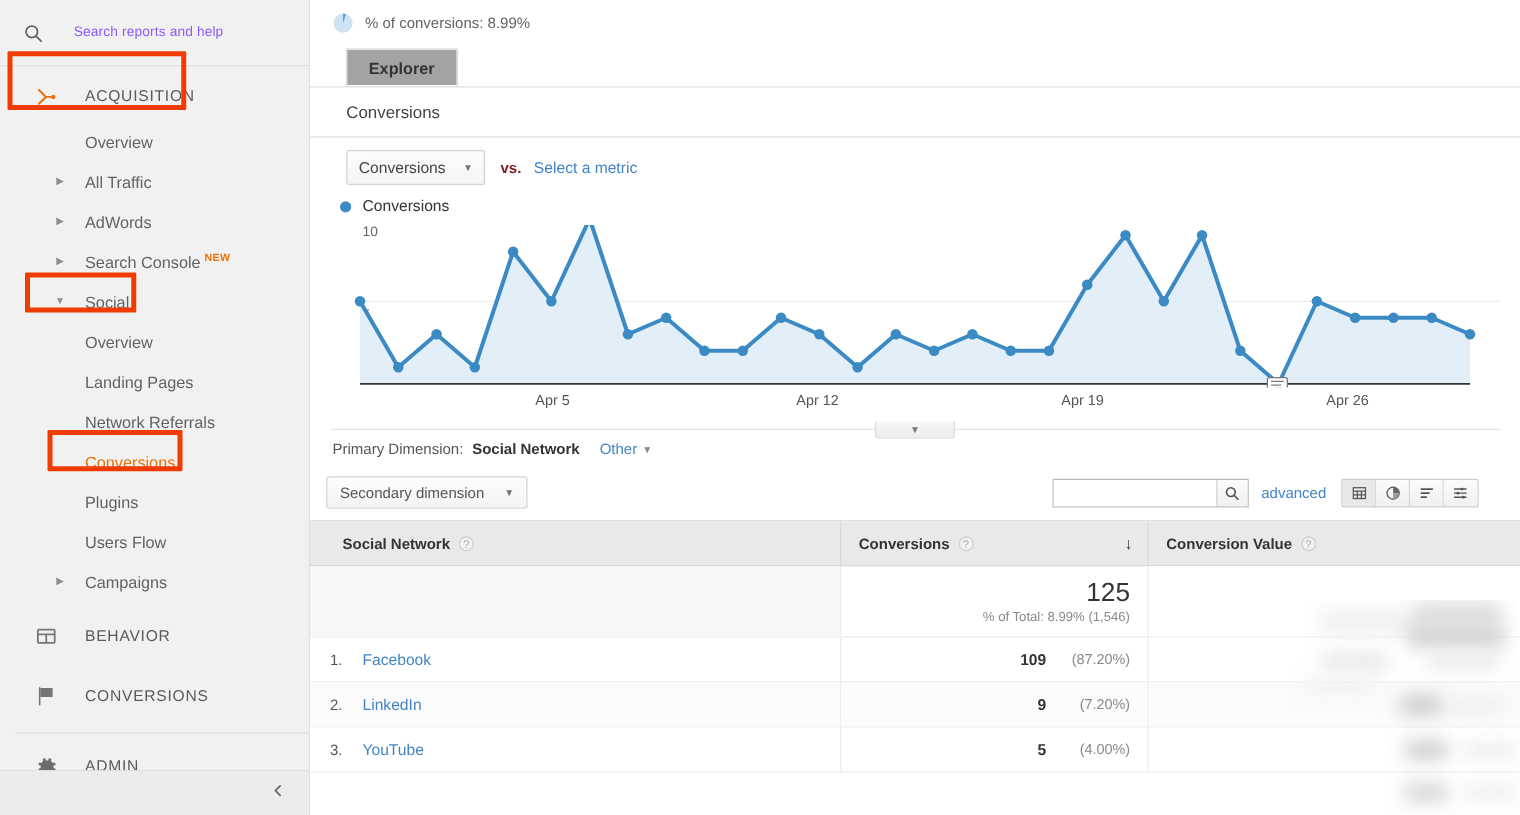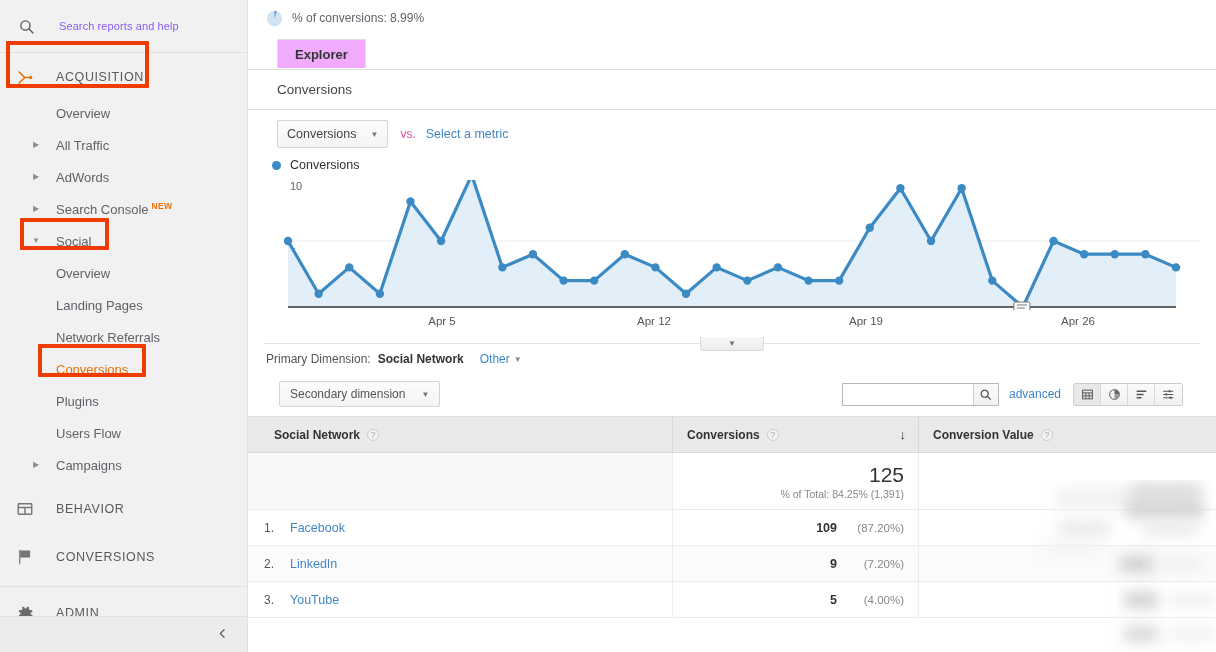--- a/index.html
+++ b/index.html
@@ -45,21 +45,21 @@
     margin-left: 21px;
     font-size: 11px;
     color: #8b5cf6;
     letter-spacing: .1px;
   }
   .sb-sep {
     height: 1px;
     background: #e0e0e0;
     margin: 0;
   }
-  .nav-list { padding-top: 0; }
+  .nav-list { padding-top: 0; margin-left: 12px; }
 
   .nav-row {
     position: relative;
     display: flex;
     align-items: center;
     height: 32px;
     font-size: 13px;
     color: #5f6368;
     cursor: pointer;
     box-sizing: border-box;
@@ -166,21 +166,21 @@
   .tab {
     position: absolute;
     left: 29px; top: 0;
     height: 30px;
     padding: 0 17px;
     display: flex;
     align-items: center;
     font-size: 13px;
     font-weight: bold;
     color: #333;
-    background: #f0abfc;
+    background: #a3a3a3;
     border: 1px solid #e0e0e0;
     border-bottom: 1px solid #fff;
     box-sizing: border-box;
   }
 
   .sub-nav {
     height: 40px;
     display: flex;
     align-items: center;
     padding-left: 29px;
@@ -216,22 +216,22 @@
     cursor: pointer;
     box-sizing: border-box;
   }
   .sel-btn .caretd {
     margin-left: 14px;
     font-size: 8px;
     color: #777;
   }
   .vs-label {
     font-size: 12px;
-    font-weight: normal;
-    color: #ec4899;
+    font-weight: bold;
+    color: #7f1d1d;
     margin: 0 10px 0 12px;
   }
   .metric-link {
     font-size: 12.5px;
     color: #4285c6;
     cursor: pointer;
   }
 
   
   .chart-box {
@@ -302,21 +302,21 @@
   }
   .primary-row .pd-lab { color: #555; margin-right: 7px; }
   .primary-row .pd-val { color: #333; font-weight: bold; margin-right: 16px; }
   .primary-row .pd-other { color: #4285c6; cursor: pointer; }
   .primary-row .pd-caret { color: #888; font-size: 8px; margin-left: 4px; }
 
   .tools-row {
     position: relative;
     height: 40px;
     margin-top: 4px;
-    padding-left: 31px;
+    padding-left: 13px;
     display: flex;
     align-items: center;
     box-sizing: border-box;
   }
   .sec-dim {
     height: 26px;
     border: 1px solid #d4d4d4;
     border-radius: 2px;
     background: linear-gradient(#fcfcfc,#f4f4f4);
     display: flex;
@@ -809,21 +809,21 @@
           <span>Conversion Value</span>
           <span class="qmark">?</span>
         </div>
       </div>
 
       <div class="trow summary">
         <div class="cell c0"></div>
         <div class="cell c1">
           <div class="summary-val">
             <span class="big">125</span>
-            <span class="sub">% of Total: 84.25% (1,391)</span>
+            <span class="sub">% of Total: 8.99% (1,546)</span>
           </div>
         </div>
         <div class="cell c2"></div>
       </div>
 
       <div class="trow">
         <div class="cell c0">
           <span class="rank">1.</span>
           <span class="netlink">Facebook</span>
         </div>

